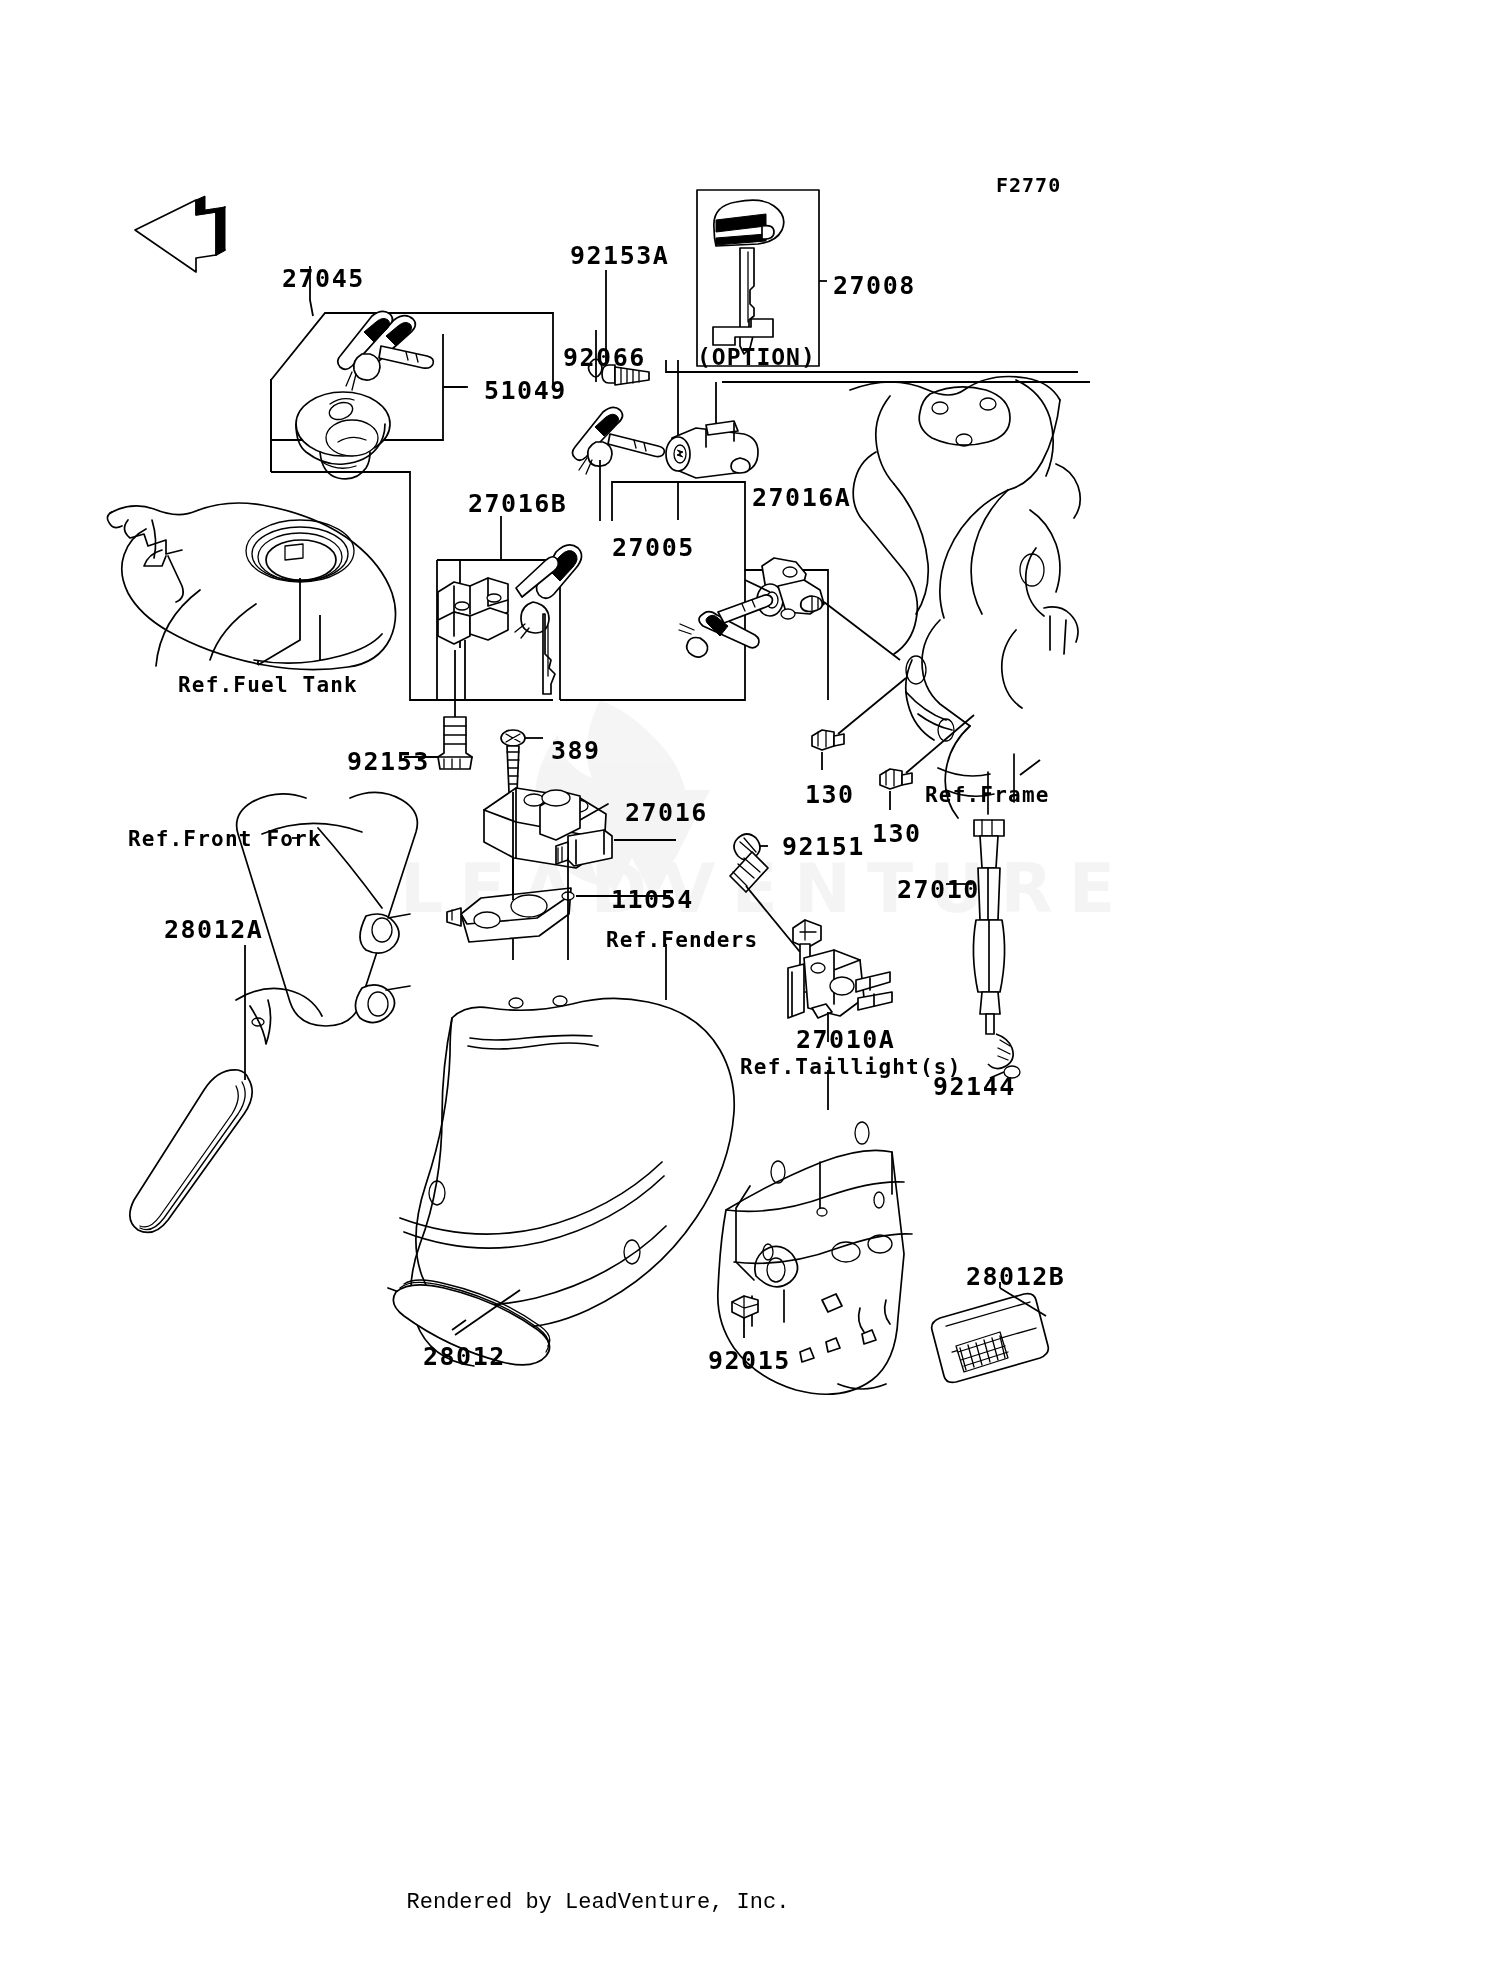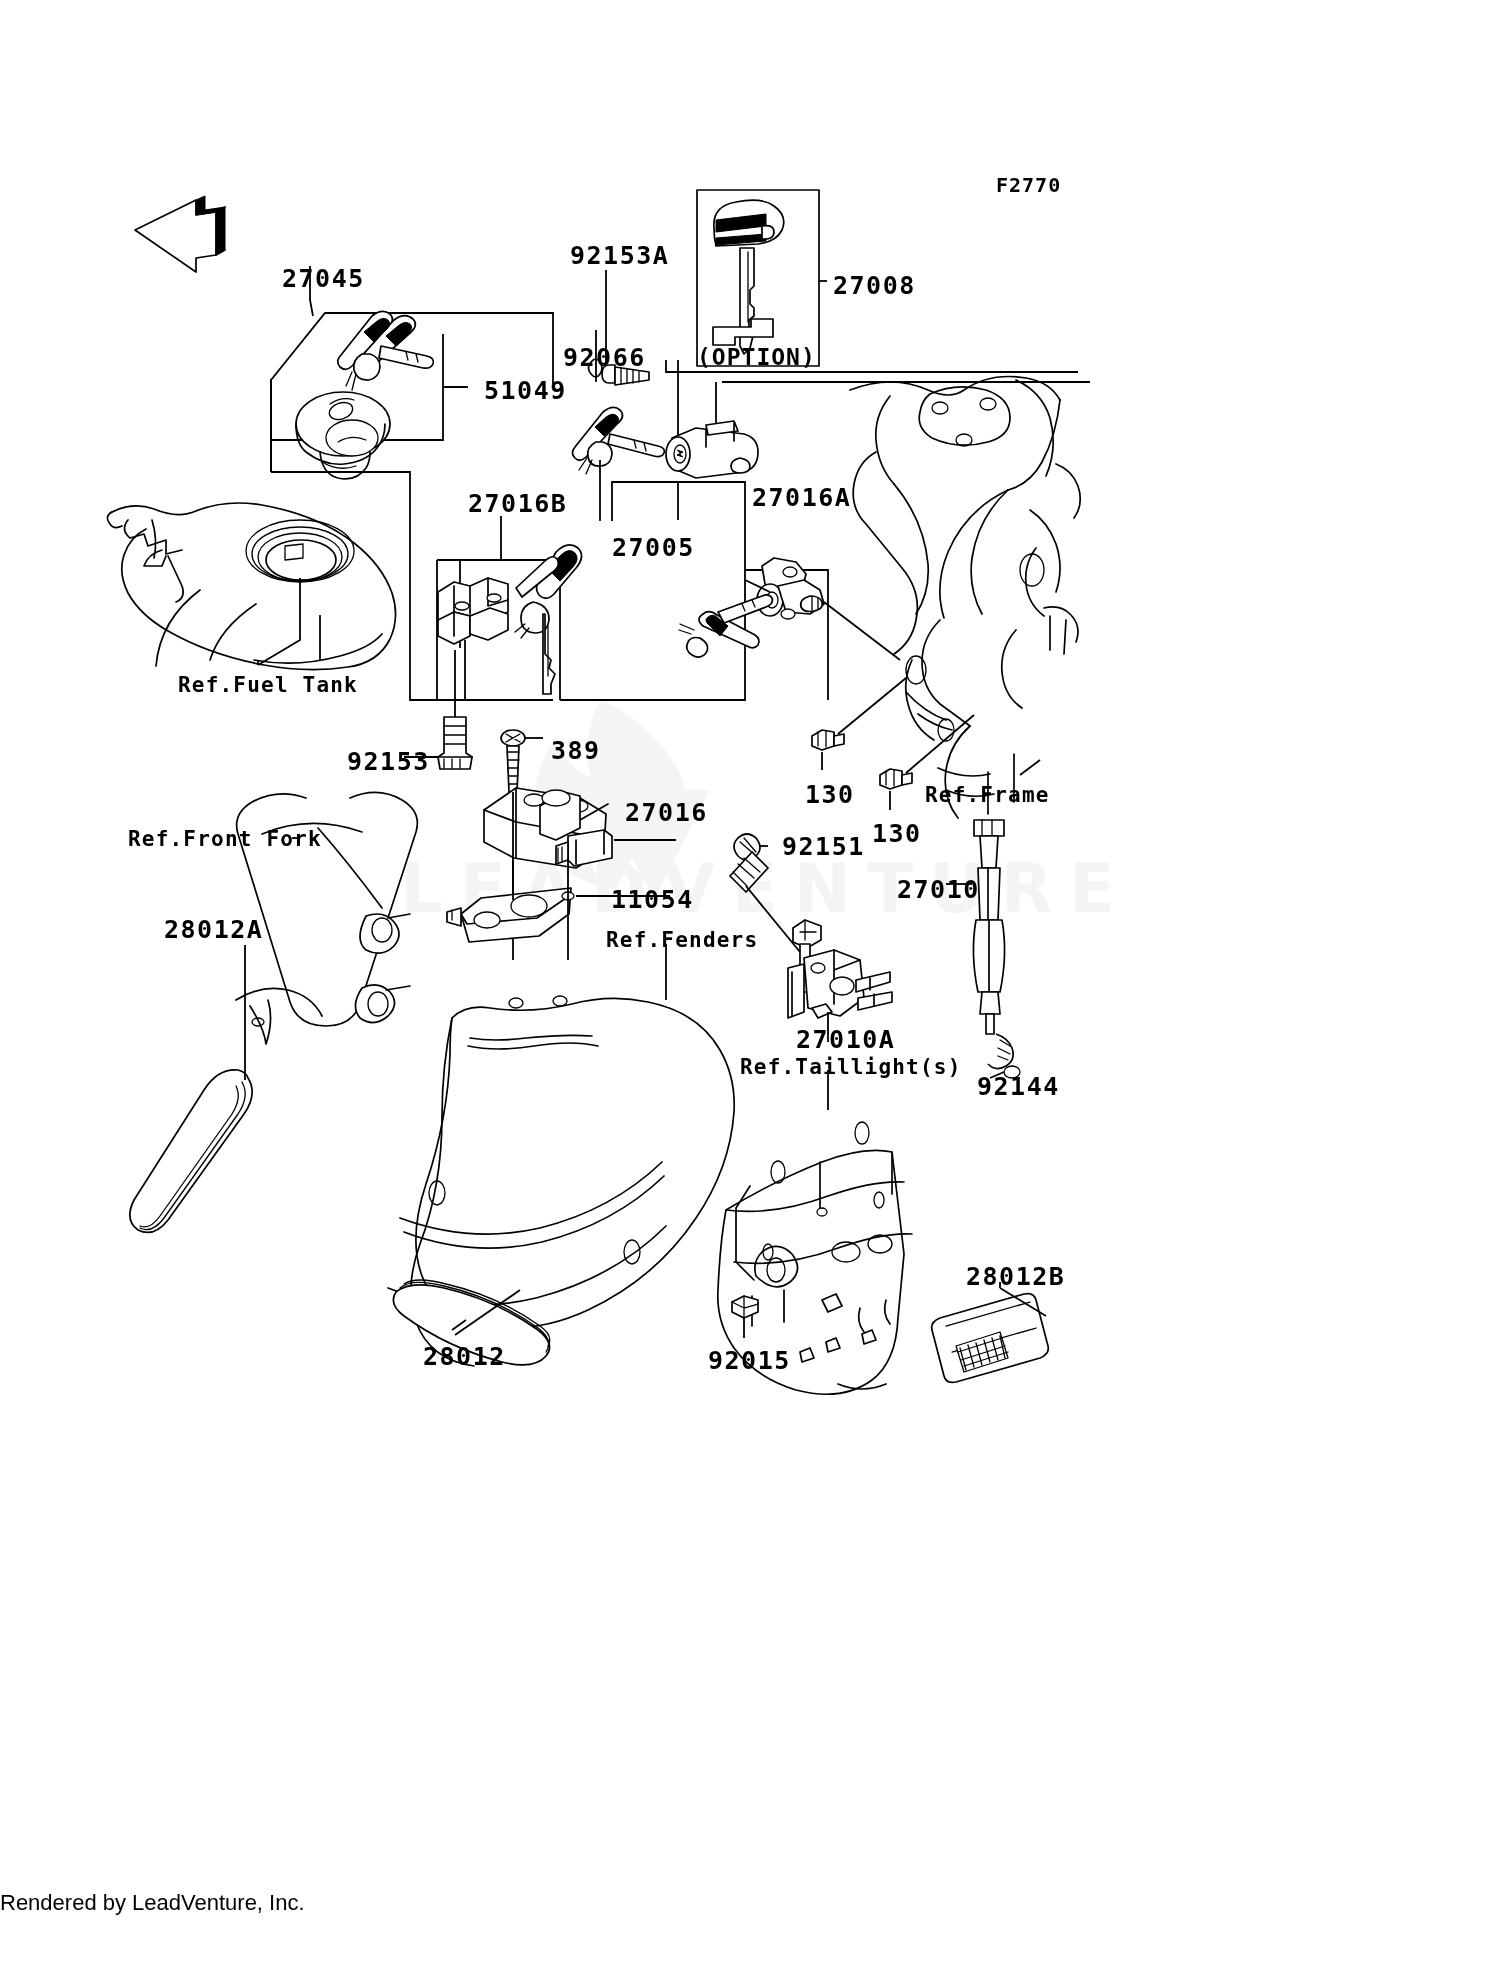--- a/index.html
+++ b/index.html
@@ -49,21 +49,22 @@
   }
   .lbl-option {
     font-size: 23px;
     letter-spacing: 1px;
   }
   .footer {
     position: absolute;
     left: 0;
     top: 1890px;
     width: 1196px;
-    font-family: Liberation Sans, sans-serif;
+    text-align: center;
+    font-family: Liberation Mono, monospace;
     font-size: 22px;
     color: #000000;
   }
 </style>
 </head>
 <body>
 
 <div id="page">
 
   <svg id="diagram-svg" viewBox="0 0 1500 1962" xmlns="http://www.w3.org/2000/svg">
@@ -506,19 +507,19 @@
   <div class="lbl lbl-part" style="left:625px; top:800px;">27016</div>
   <div class="lbl lbl-part" style="left:872px; top:821px;">130</div>
   <div class="lbl lbl-ref" style="left:128px; top:829px;">Ref.Front Fork</div>
   <div class="lbl lbl-part" style="left:782px; top:834px;">92151</div>
   <div class="lbl lbl-part" style="left:897px; top:877px;text-align:right;">27010</div>
   <div class="lbl lbl-part" style="left:611px; top:887px;">11054</div>
   <div class="lbl lbl-part" style="left:149px; top:917px;margin-left:15px;">28012A</div>
   <div class="lbl lbl-ref" style="left:606px; top:930px;">Ref.Fenders</div>
   <div class="lbl lbl-part" style="left:796px; top:1027px;">27010A</div>
   <div class="lbl lbl-ref" style="left:740px; top:1057px;">Ref.Taillight(s)</div>
-  <div class="lbl lbl-part" style="left:977px; top:1074px;">92144</div>
+  <div class="lbl lbl-part" style="left:933px; top:1074px;">92144</div>
   <div class="lbl lbl-part" style="left:966px; top:1264px;">28012B</div>
   <div class="lbl lbl-part" style="left:423px; top:1344px;">28012</div>
   <div class="lbl lbl-part" style="left:708px; top:1348px;">92015</div>
 
   <div class="footer">Rendered by LeadVenture, Inc.</div>
 </div>
 
 </body></html>

